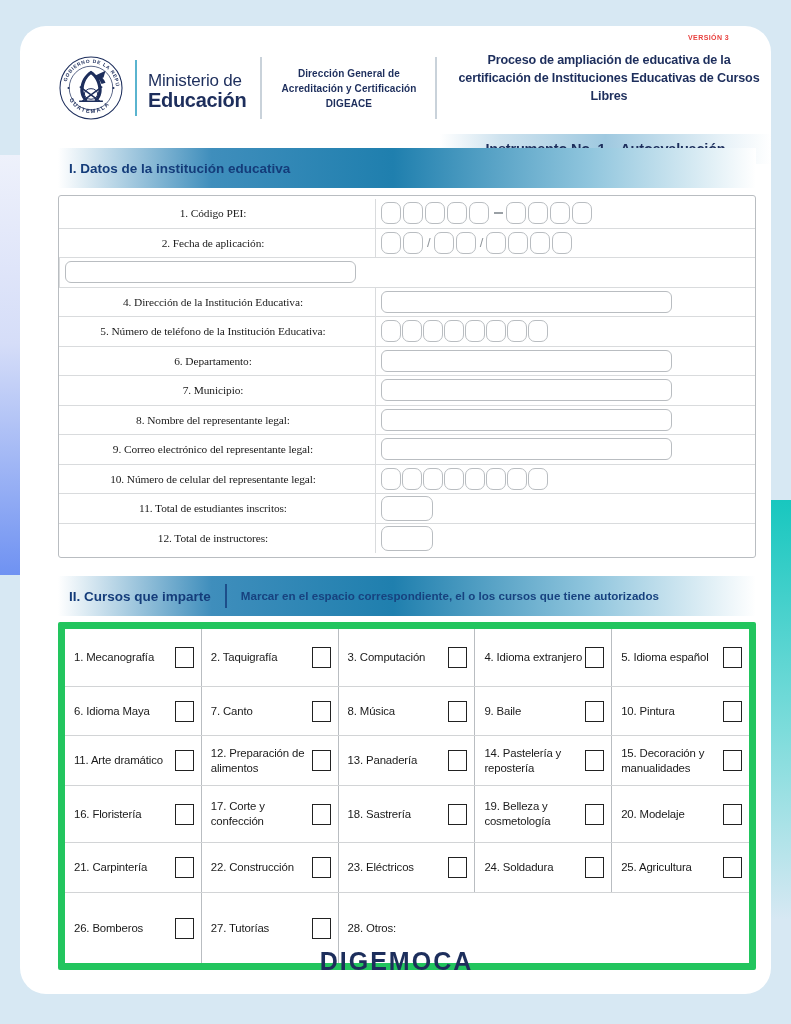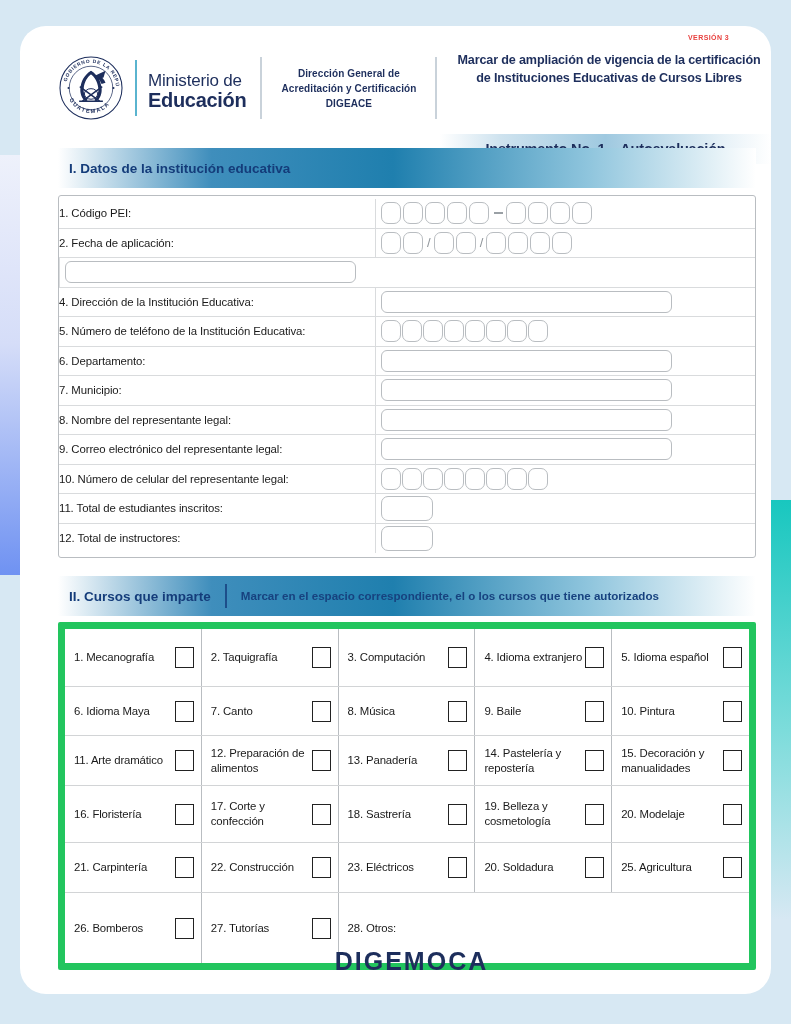--- a/index.html
+++ b/index.html
@@ -170,25 +170,26 @@
     display: flex;
     align-items: center;
     height: 29.5px;
     border-bottom: 1px solid #d9dbdd;
     position: relative;
   }
   .drow:last-child { border-bottom: none; }
   .dlabel {
     width: 316px;
     flex: 0 0 316px;
-    text-align: left;
+    text-align: center;
     padding-right: 8px;
     font-size: 11.4px;
     color: #1a1a1a;
     letter-spacing: -.1px;
+    font-family: Liberation Serif, serif;
   }
   .dfield {
     flex: 1;
     display: flex;
     align-items: center;
     padding-left: 5px;
     height: 100%;
     border-left: 1px solid #d9dbdd;
   }
   .cellbox {
@@ -266,21 +267,21 @@
     margin-left: 3px;
   }
   .ccell.wide {
     flex: 3 1 60%;
     justify-content: flex-start;
   }
 
   
   .footer {
     position: absolute;
-    left: 16px; bottom: 18px;
+    left: 1px; bottom: 18px;
     width: 751px;
     text-align: center;
   }
   .footer span {
     color: #1d2e5c;
     font-size: 25px;
     font-weight: bold;
     letter-spacing: 2px;
   }
 </style>
@@ -332,21 +333,21 @@
       </div>
 
       <div class="vdiv grey"></div>
 
       <div class="dgac">Dirección General de Acreditación y Certificación DIGEACE</div>
 
       <div class="vdiv grey"></div>
     </div>
 
     <div class="title-zone">
-      <div class="proc-title">Marcar de ampliación  de vigencia de la certificación de Instituciones Educativas de Cursos Libres</div>
+      <div class="proc-title">Proceso de ampliación  de educativa de la certificación de Instituciones Educativas de Cursos Libres</div>
     </div>
 
     <div class="instrumento-bar">
       <span>Instrumento No. 1 – Autoevaluación</span>
     </div>
   </div>
 
   <div class="sec-bar">
     <div class="sec-label">I. Datos de la institución educativa</div>
   </div>
@@ -559,21 +560,21 @@
         </div>
         <div class="ccell">
           <div class="clabel">22. Construcción</div>
           <div class="chk"></div>
         </div>
         <div class="ccell">
           <div class="clabel">23. Eléctricos</div>
           <div class="chk"></div>
         </div>
         <div class="ccell">
-          <div class="clabel">20. Soldadura</div>
+          <div class="clabel">24. Soldadura</div>
           <div class="chk"></div>
         </div>
         <div class="ccell">
           <div class="clabel">25. Agricultura</div>
           <div class="chk"></div>
         </div>
       </div>
       <div class="crow r6">
         <div class="ccell">
           <div class="clabel">26. Bomberos</div>

